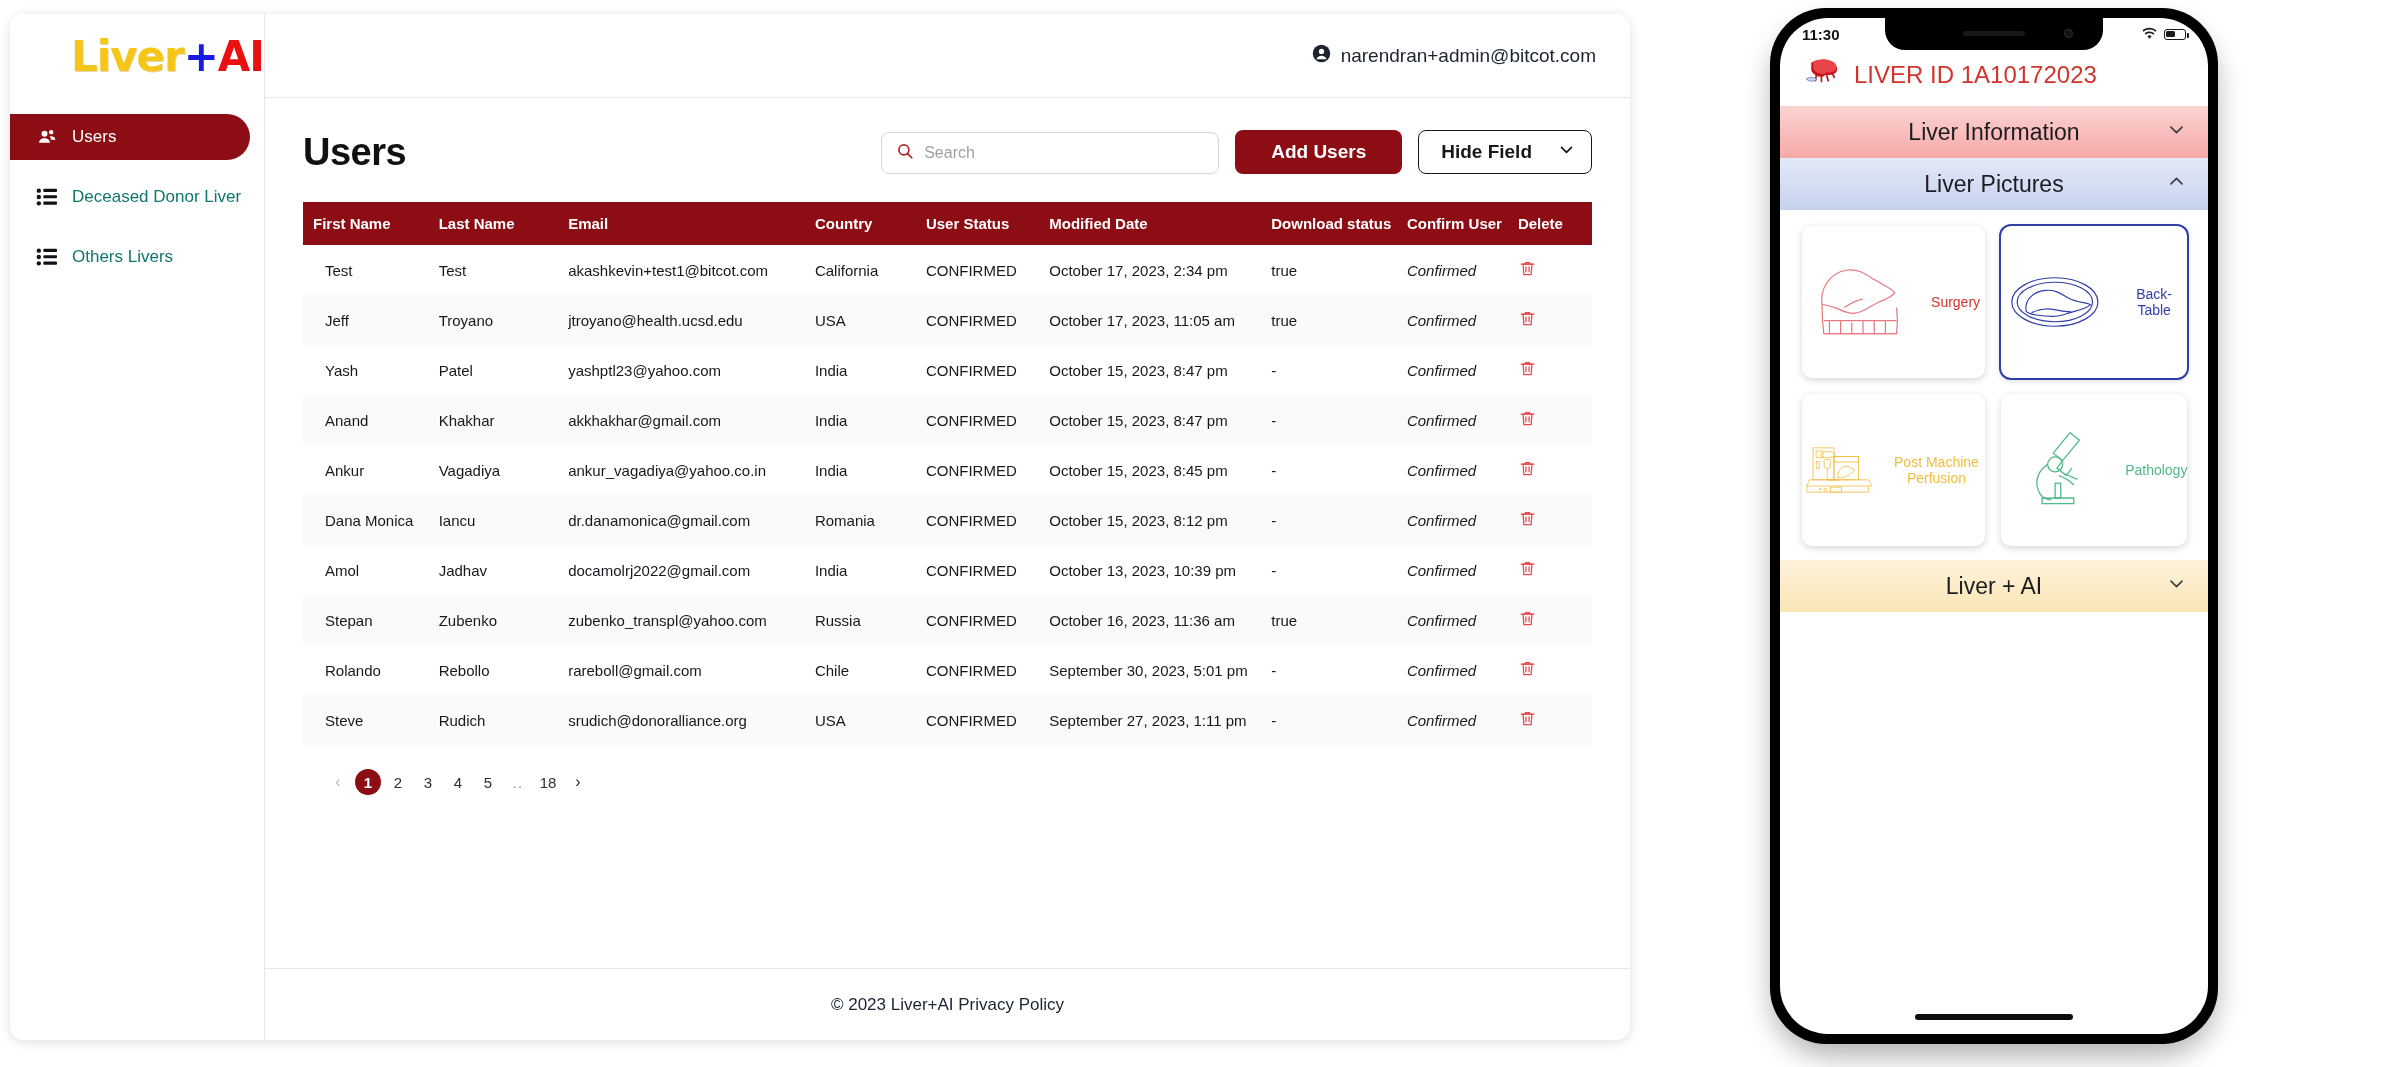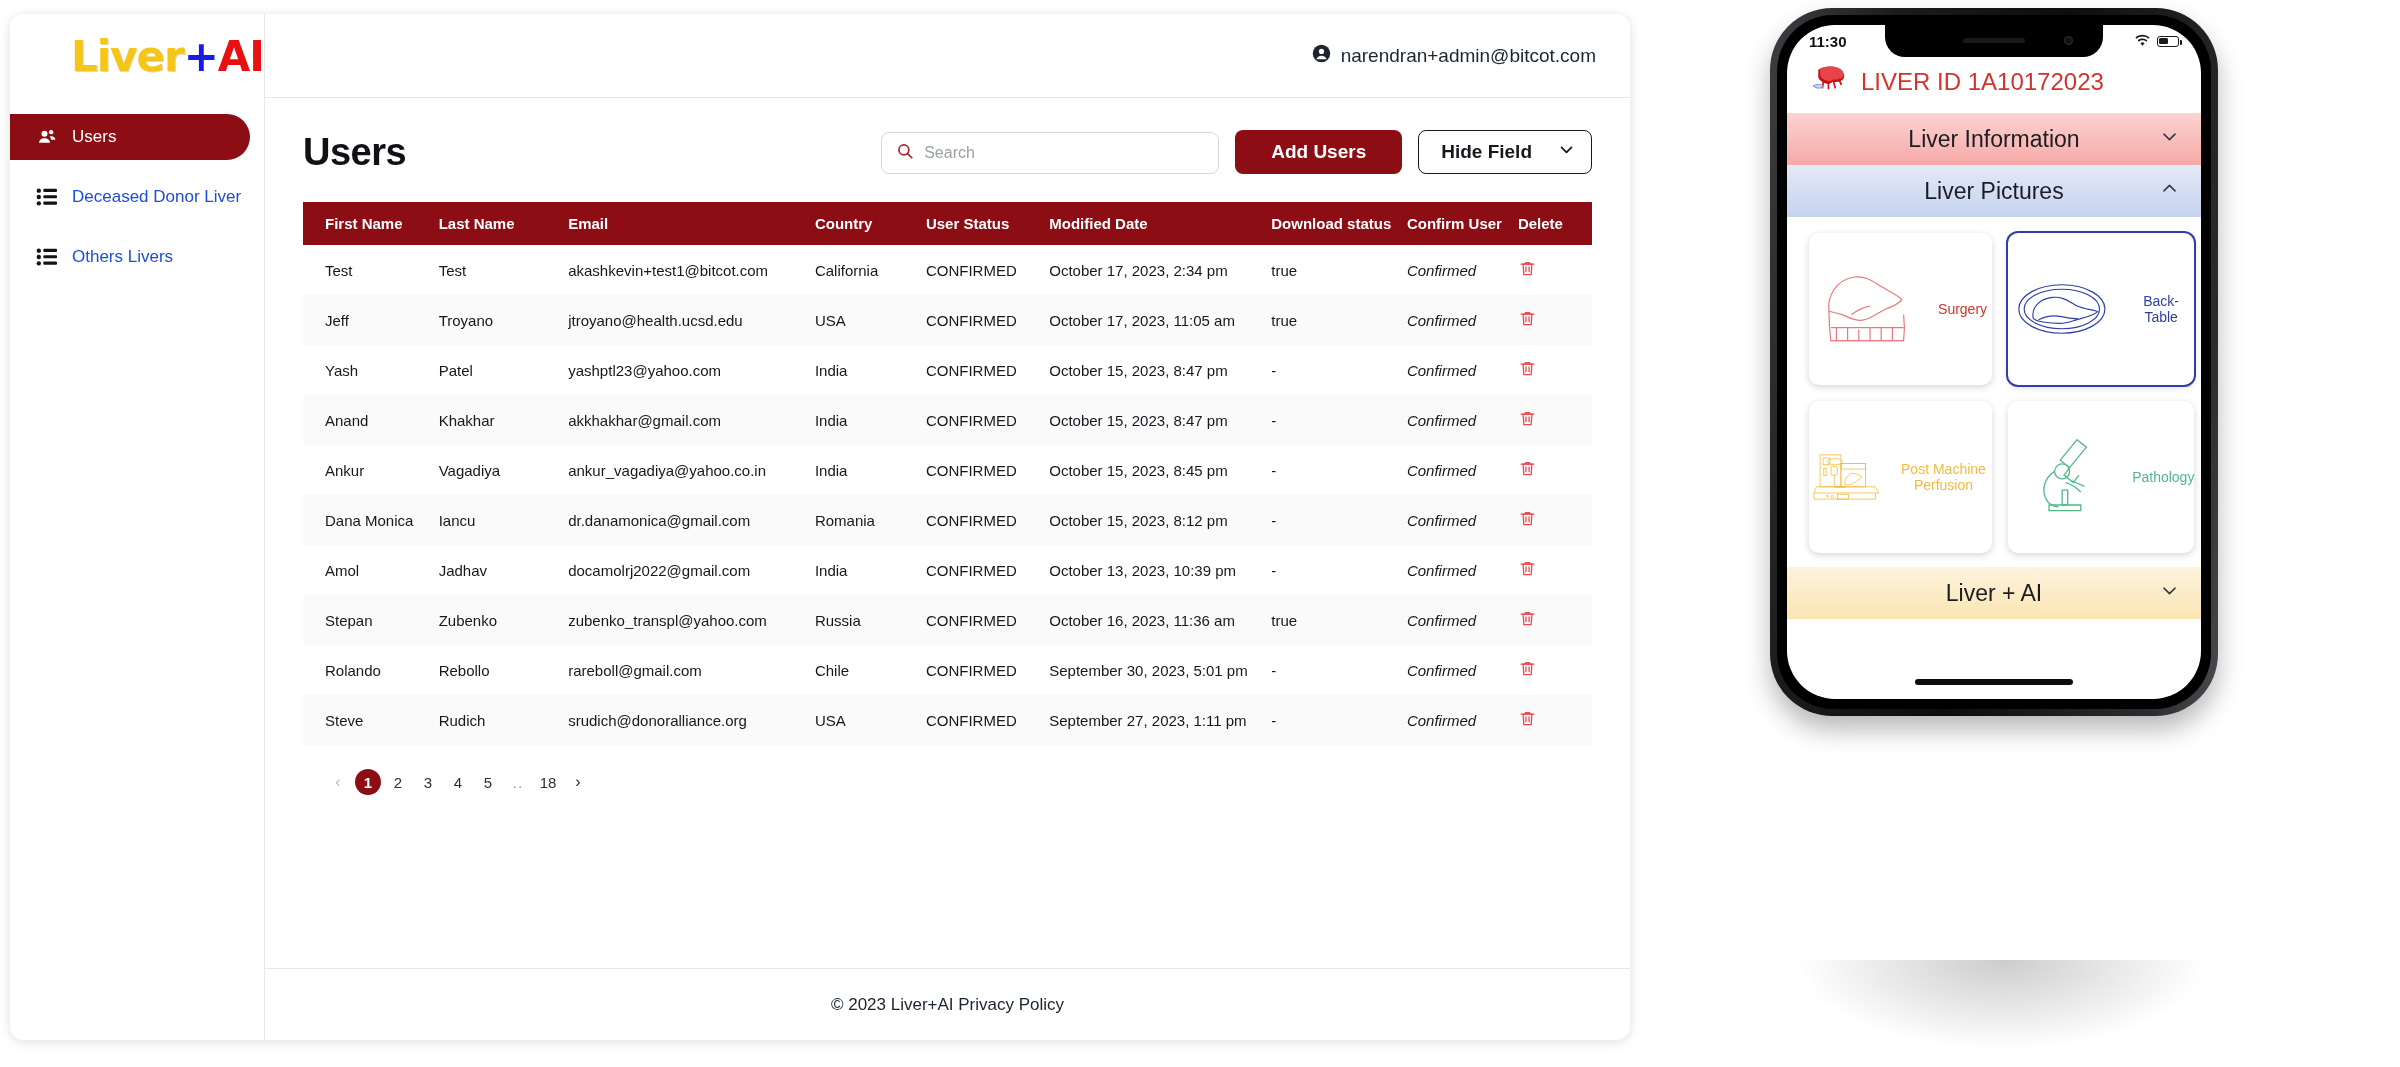--- a/index.html
+++ b/index.html
@@ -39,21 +39,21 @@
   .logo .l-liver { color: #f5c518; text-shadow: 1px 1px 0 rgba(180,140,0,.35); }
   .logo .l-plus  { color: #1a1ae6; }
   .logo .l-ai    { color: #e81010; }
 
   .nav { padding-top: 16px; }
   .nav-item {
     display: flex; align-items: center; gap: 14px;
     height: 46px; margin: 0 14px 14px 0;
     padding-left: 26px;
     border-radius: 0 26px 26px 0;
-    font-size: 17px; color: #1d4ed8;
+    font-size: 17px; color: #0f766e;
     cursor: pointer;
   }
   .nav-item.active { background: #8c0d14; color: #ffffff; }
   .nav-ico { width: 22px; height: 20px; display:block; flex:0 0 22px; }
 
   
   .main { flex: 1 1 auto; display: flex; flex-direction: column; min-width: 0; }
 
   .topbar {
     height: 84px; border-bottom: 1px solid #e8e8ea;
@@ -90,21 +90,21 @@
     font-family:"Liberation Sans", sans-serif;
   }
 
   
   table { width: 100%; border-collapse: collapse; table-layout: fixed; }
   thead th {
     background: #8c0d14; color:#fff;
     font-size: 15px; font-weight: 700; text-align: left;
     padding: 13px 0 13px 0; white-space: nowrap;
   }
-  thead th:first-child { padding-left: 22px; margin-left: 8px; }
+  thead th:first-child { padding-left: 10px; margin-left: 8px; }
   tbody td {
     font-size: 15px; color:#16181d; padding: 14px 0; white-space: nowrap;
     overflow:hidden; text-overflow: ellipsis;
   }
   tbody td:first-child { padding-left: 22px; }
   tbody tr:nth-child(even) { background: #fafafb; }
   td.confirm-user { font-style: italic; }
   .trash { color:#e8484e; font-size: 19px; line-height:1; cursor:pointer; }
 
   .col-fn { width: 11%; } .col-ln { width: 10.5%; } .col-em { width: 20%; }
@@ -129,23 +129,23 @@
     font-size: 17px; color:#1b2430;
   }
 
   
   .phone-wrap { position:absolute; left: 1760px; top: 8px; width: 480px; height: 1040px; }
   .phone-shadow {
     position:absolute; left: 22px; top: 952px; width: 440px; height: 96px;
     background: radial-gradient(ellipse at 50% 0%, rgba(0,0,0,.20) 0%, rgba(0,0,0,0) 66%);
   }
   .phone {
-    position:absolute; left: 10px; top: 0px; width: 448px; height: 708px;
+    position:absolute; left: 10px; top: 0px; width: 448px; height: 1036px;
     background: linear-gradient(100deg,#3d3f42 0%, #1b1c1e 22%, #0c0d0e 52%, #2a2c2f 88%, #4a4c50 100%);
-    border-radius: 62px; padding: 7px;
+    border-radius: 62px; 
     box-shadow: 0 14px 26px rgba(0,0,0,.28);
   }
   .phone-inner {
     width:100%; height:100%; background:#000; border-radius: 56px; padding: 10px;
   }
   .screen {
     position: relative; width:100%; height:100%; background:#fff;
     border-radius: 48px; overflow: hidden;
   }
   .notch {

